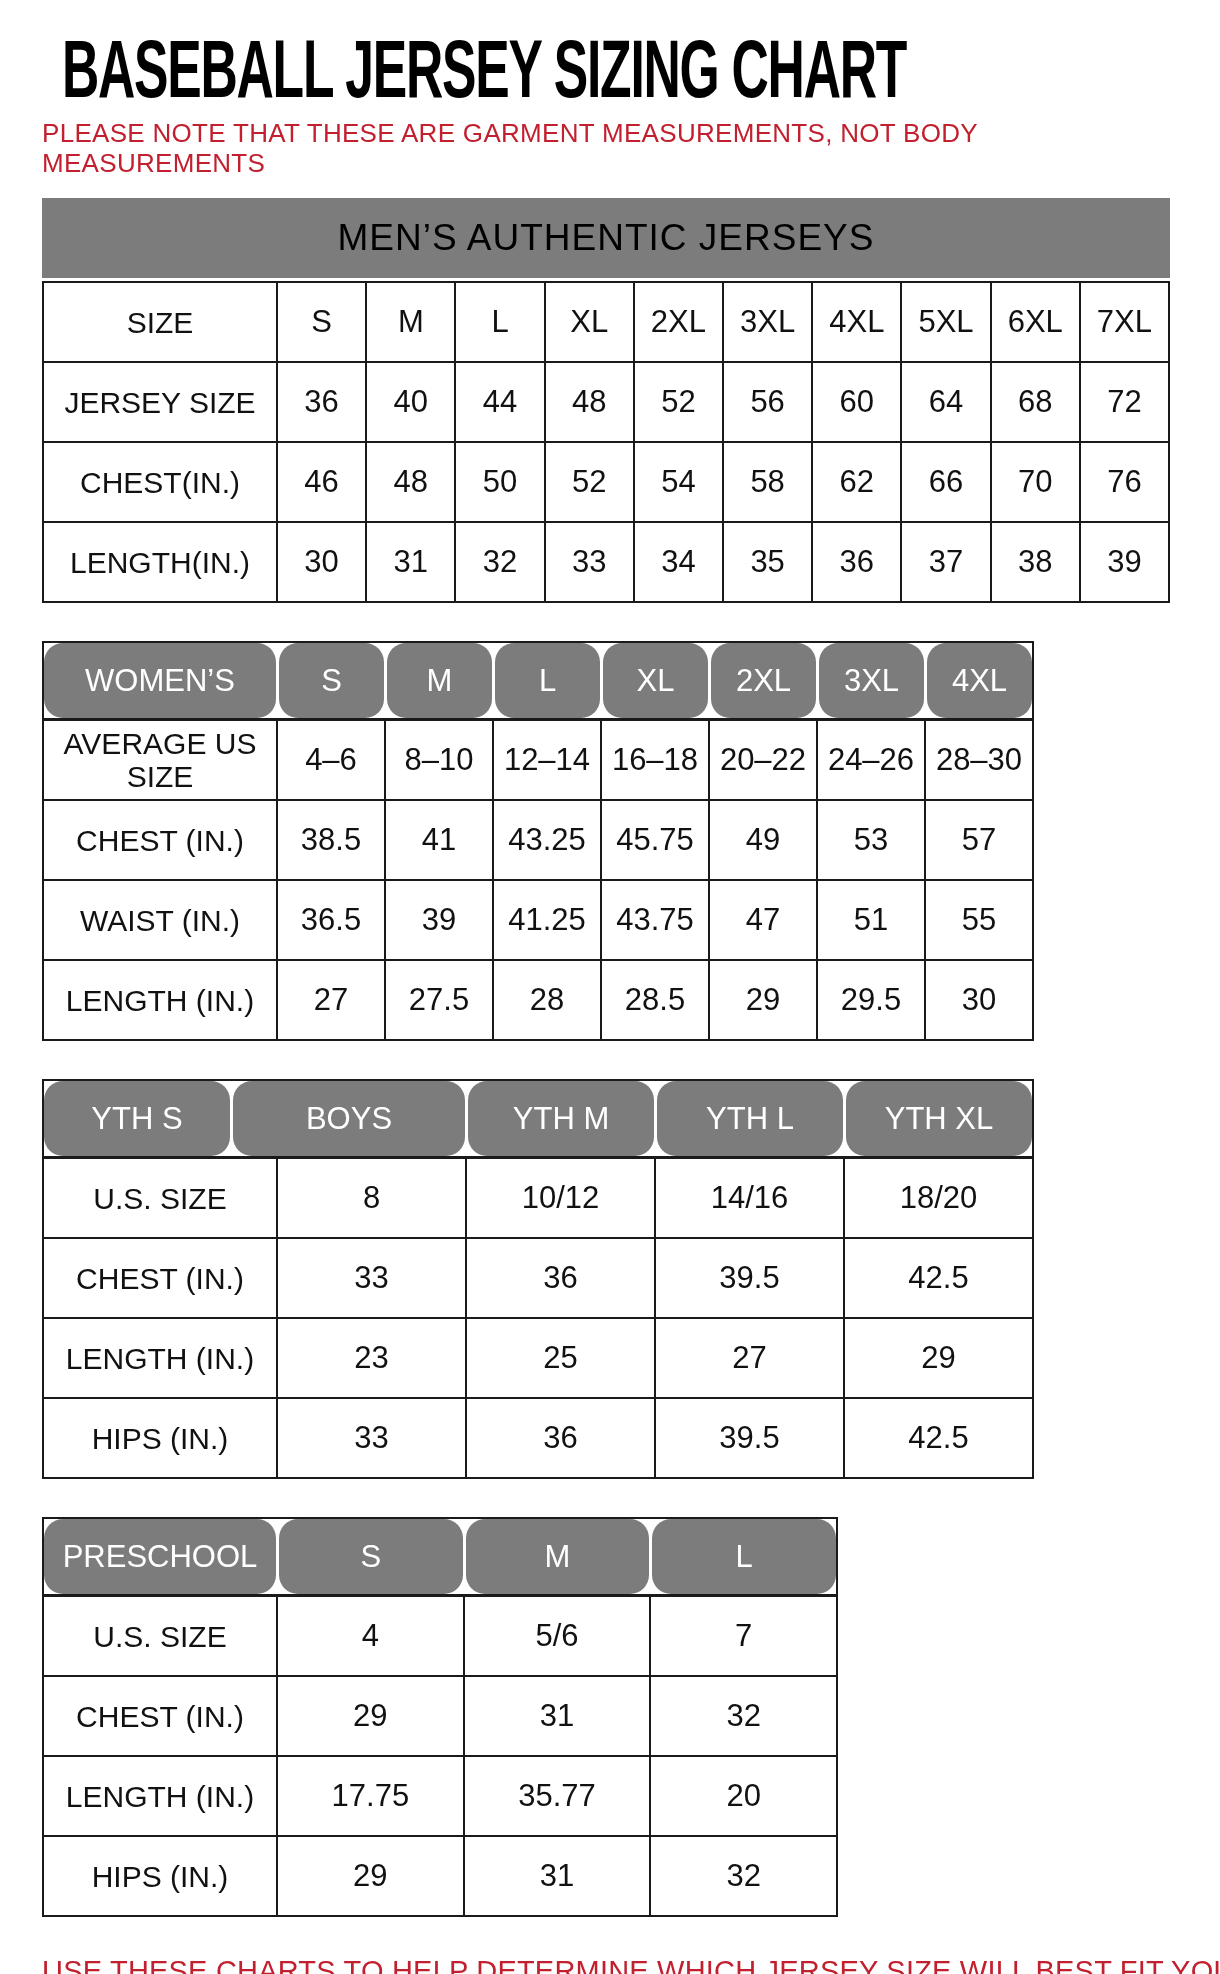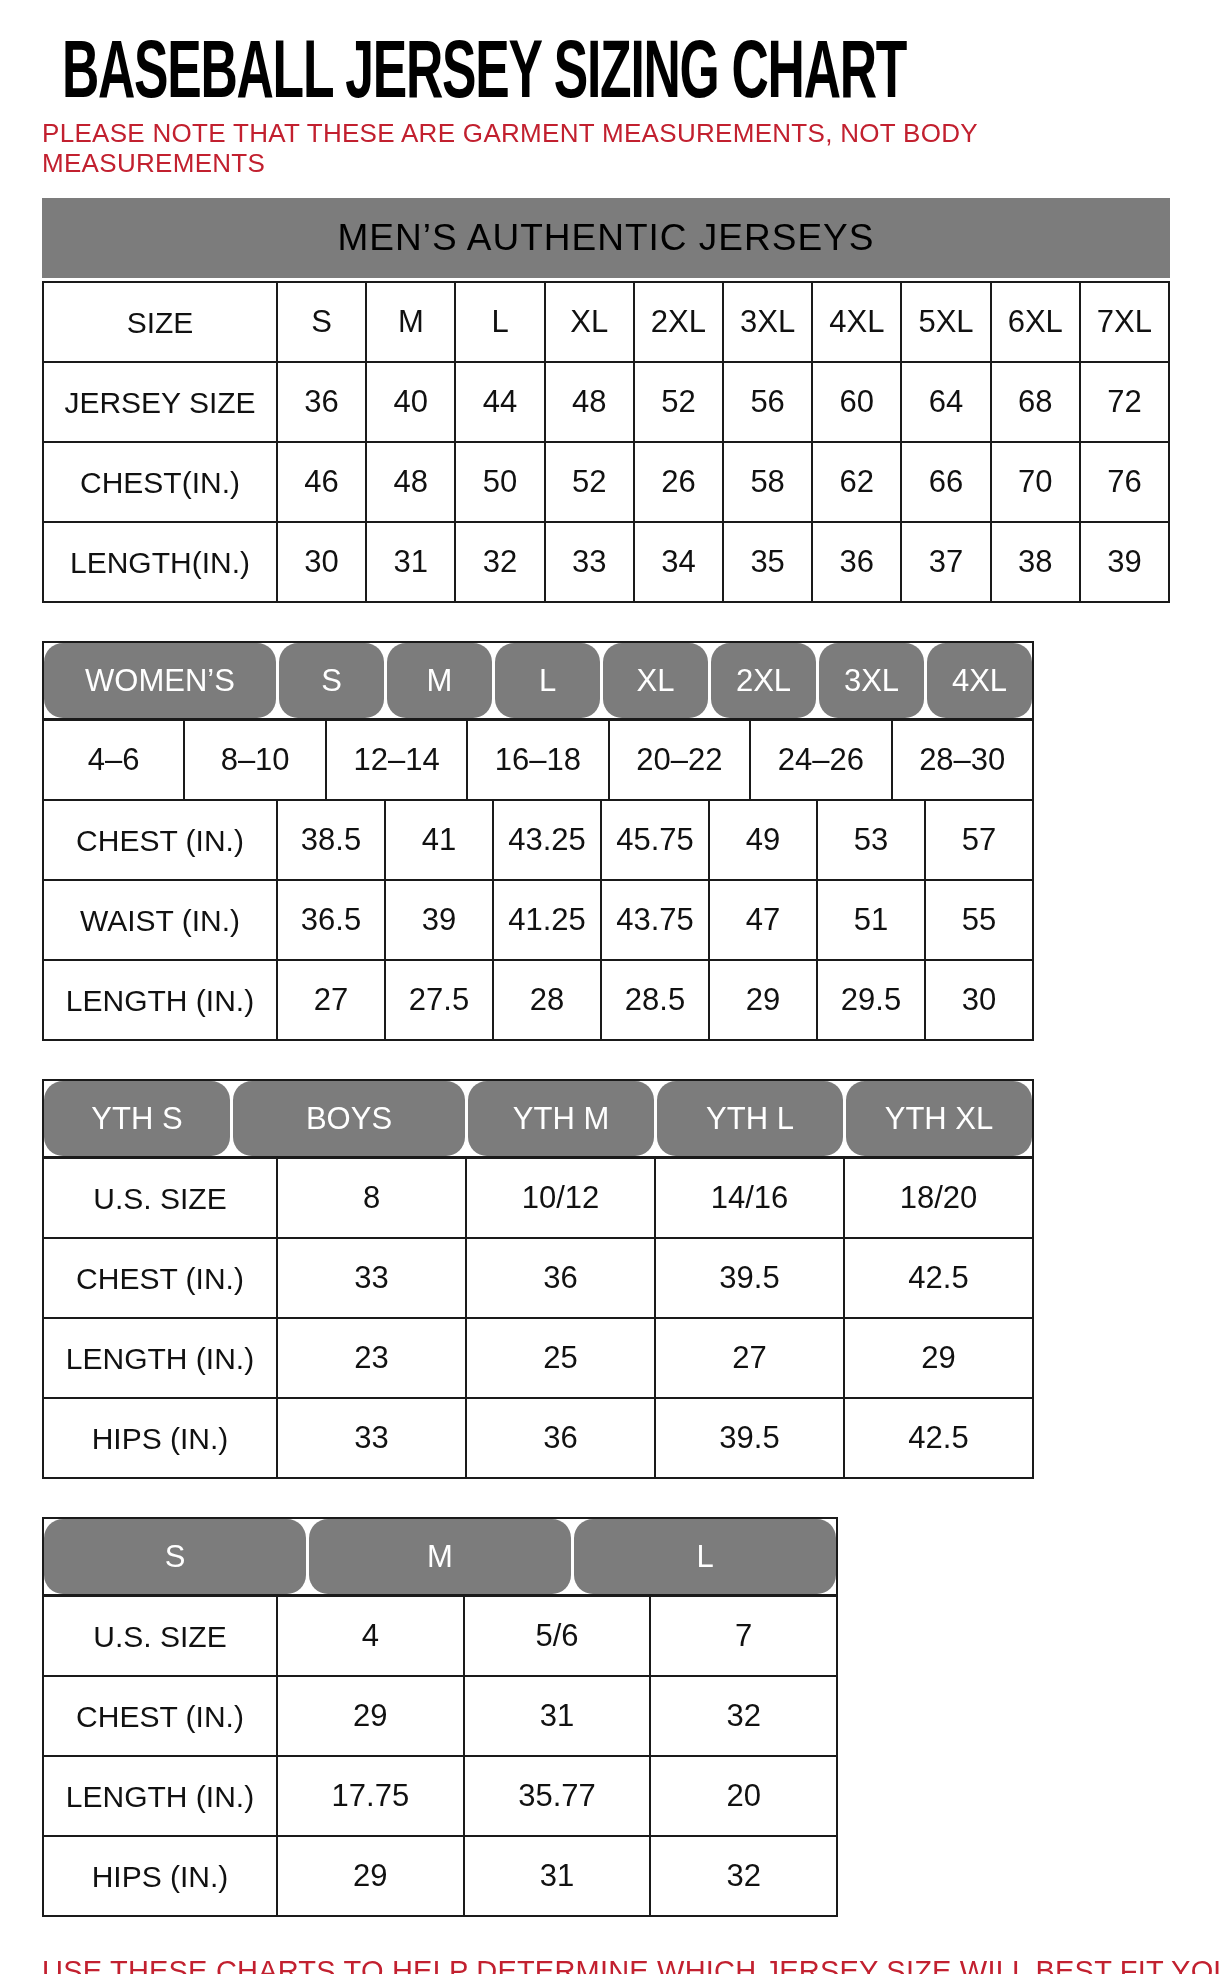--- a/index.html
+++ b/index.html
@@ -135,21 +135,21 @@
         <div class="cell">64</div>
         <div class="cell">68</div>
         <div class="cell">72</div>
       </div>
       <div class="row">
         <div class="cell label-col">CHEST(IN.)</div>
         <div class="cell">46</div>
         <div class="cell">48</div>
         <div class="cell">50</div>
         <div class="cell">52</div>
-        <div class="cell">26</div>
+        <div class="cell">54</div>
         <div class="cell">58</div>
         <div class="cell">62</div>
         <div class="cell">66</div>
         <div class="cell">70</div>
         <div class="cell">76</div>
       </div>
       <div class="row">
         <div class="cell label-col">LENGTH(IN.)</div>
         <div class="cell">30</div>
         <div class="cell">31</div>
@@ -171,20 +171,21 @@
         <div class="hdr-cell label-col">WOMEN’S</div>
         <div class="hdr-cell">S</div>
         <div class="hdr-cell">M</div>
         <div class="hdr-cell">L</div>
         <div class="hdr-cell">XL</div>
         <div class="hdr-cell">2XL</div>
         <div class="hdr-cell">3XL</div>
         <div class="hdr-cell">4XL</div>
       </div>
       <div class="row">
+        <div class="cell label-col">AVERAGE US SIZE</div>
         <div class="cell">4–6</div>
         <div class="cell">8–10</div>
         <div class="cell">12–14</div>
         <div class="cell">16–18</div>
         <div class="cell">20–22</div>
         <div class="cell">24–26</div>
         <div class="cell">28–30</div>
       </div>
       <div class="row">
         <div class="cell label-col">CHEST (IN.)</div>
@@ -255,20 +256,21 @@
         <div class="cell">36</div>
         <div class="cell">39.5</div>
         <div class="cell">42.5</div>
       </div>
     </div>
 </div>
 
 <div class="sizing-block w-preschool">
   <div class="sizing-table">
       <div class="hdr-row">
+        <div class="hdr-cell label-col">PRESCHOOL</div>
         <div class="hdr-cell">S</div>
         <div class="hdr-cell">M</div>
         <div class="hdr-cell">L</div>
       </div>
       <div class="row">
         <div class="cell label-col">U.S. SIZE</div>
         <div class="cell">4</div>
         <div class="cell">5/6</div>
         <div class="cell">7</div>
       </div>

